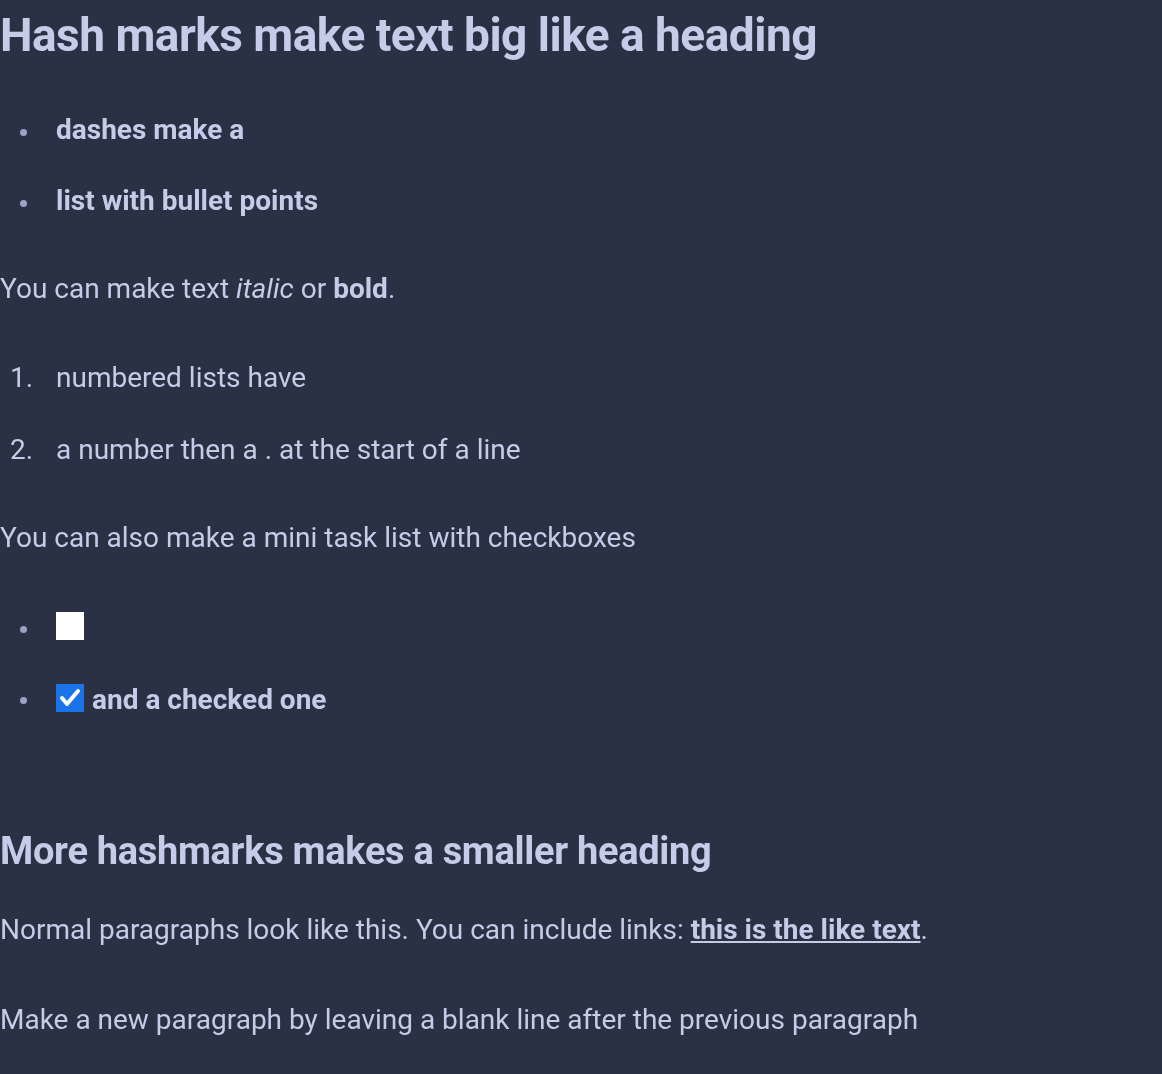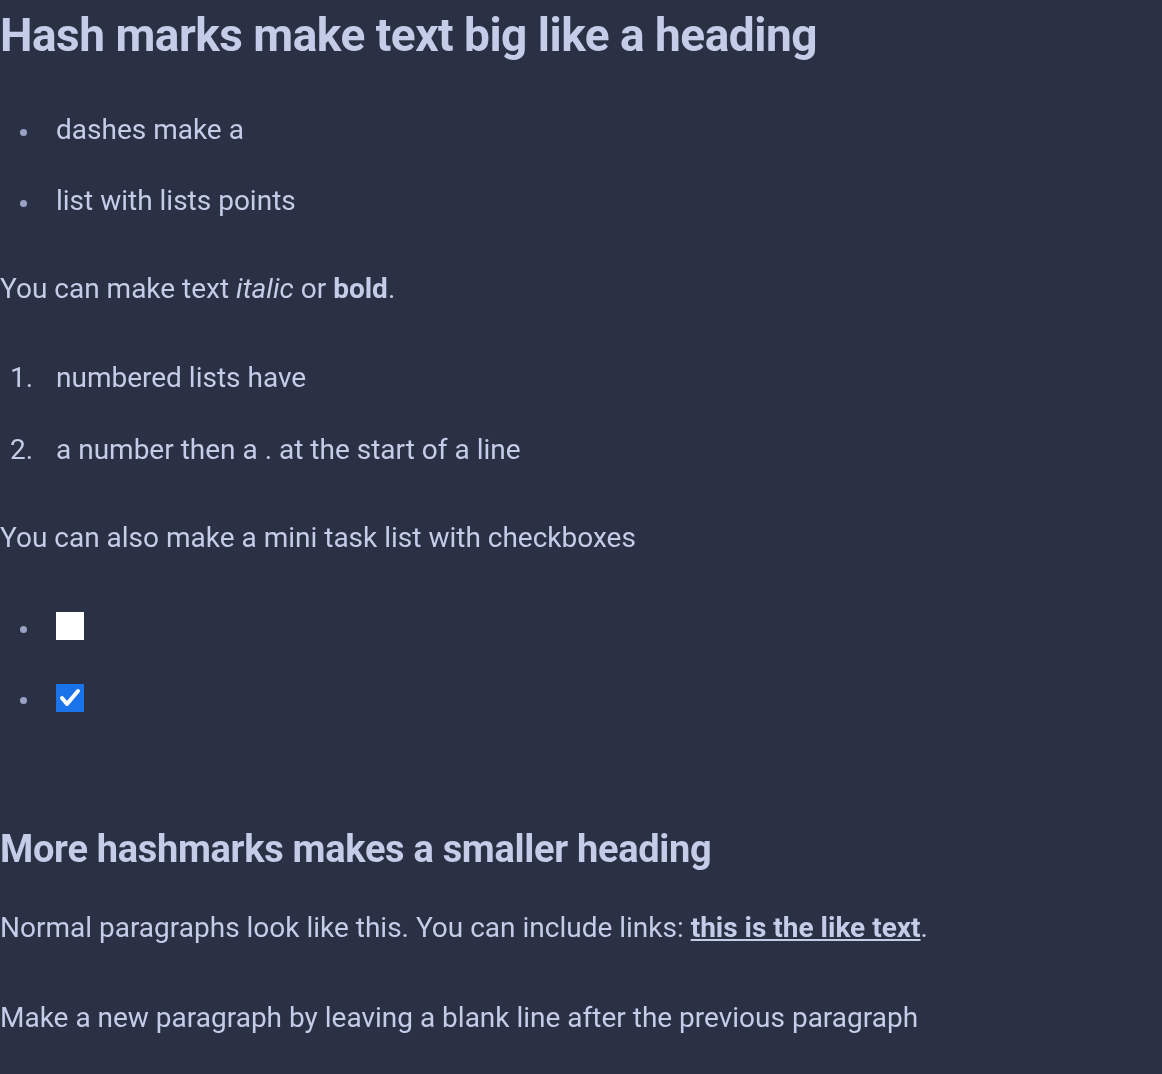--- a/index.html
+++ b/index.html
@@ -41,20 +41,21 @@
     }
     li {
       font-size: 28px;
       line-height: 1.4;
       margin-bottom: 32px;
       color: #c5cce8;
       padding-left: 16px;
     }
     ul li {
       list-style-type: disc;
+      font-weight: bold;
     }
     ul li::marker {
       color: #9aa3c4;
       font-size: 22px;
     }
     ol li {
       list-style-type: decimal;
     }
     ol li::marker {
       color: #c5cce8;
@@ -106,21 +107,21 @@
       vertical-align: middle;
     }
   </style>
 </head>
 <body>
 
 <h1>Hash marks make text big like a heading</h1>
 
 <ul>
   <li>dashes make a</li>
-  <li>list with lists points</li>
+  <li>list with bullet points</li>
 </ul>
 
 <p>
   <span>You can make text </span><em>italic</em><span> or </span><strong>bold</strong><span>.</span>
 </p>
 
 <ol>
   <li>numbered lists have</li>
   <li>a number then a . at the start of a line</li>
 </ol>
@@ -129,21 +130,21 @@
 
 <ul class="task-list">
   <li>
     <span class="checkbox unchecked"></span>
   </li>
   <li>
     <span class="checkbox checked">
       <svg viewBox="0 0 24 24" fill="none" stroke="#ffffff" stroke-width="4" stroke-linecap="round" stroke-linejoin="round">
         <polyline points="4 12 9 18 20 5"></polyline>
       </svg>
-    </span>
+    </span><span class="task-item-text">and a checked one</span>
   </li>
 </ul>
 
 <h2>More hashmarks makes a smaller heading</h2>
 
 <p>
   <span>Normal paragraphs look like this. You can include links: </span><a href="#">this is the like text</a><span>.</span>
 </p>
 
 <p class="last">Make a new paragraph by leaving a blank line after the previous paragraph</p>

